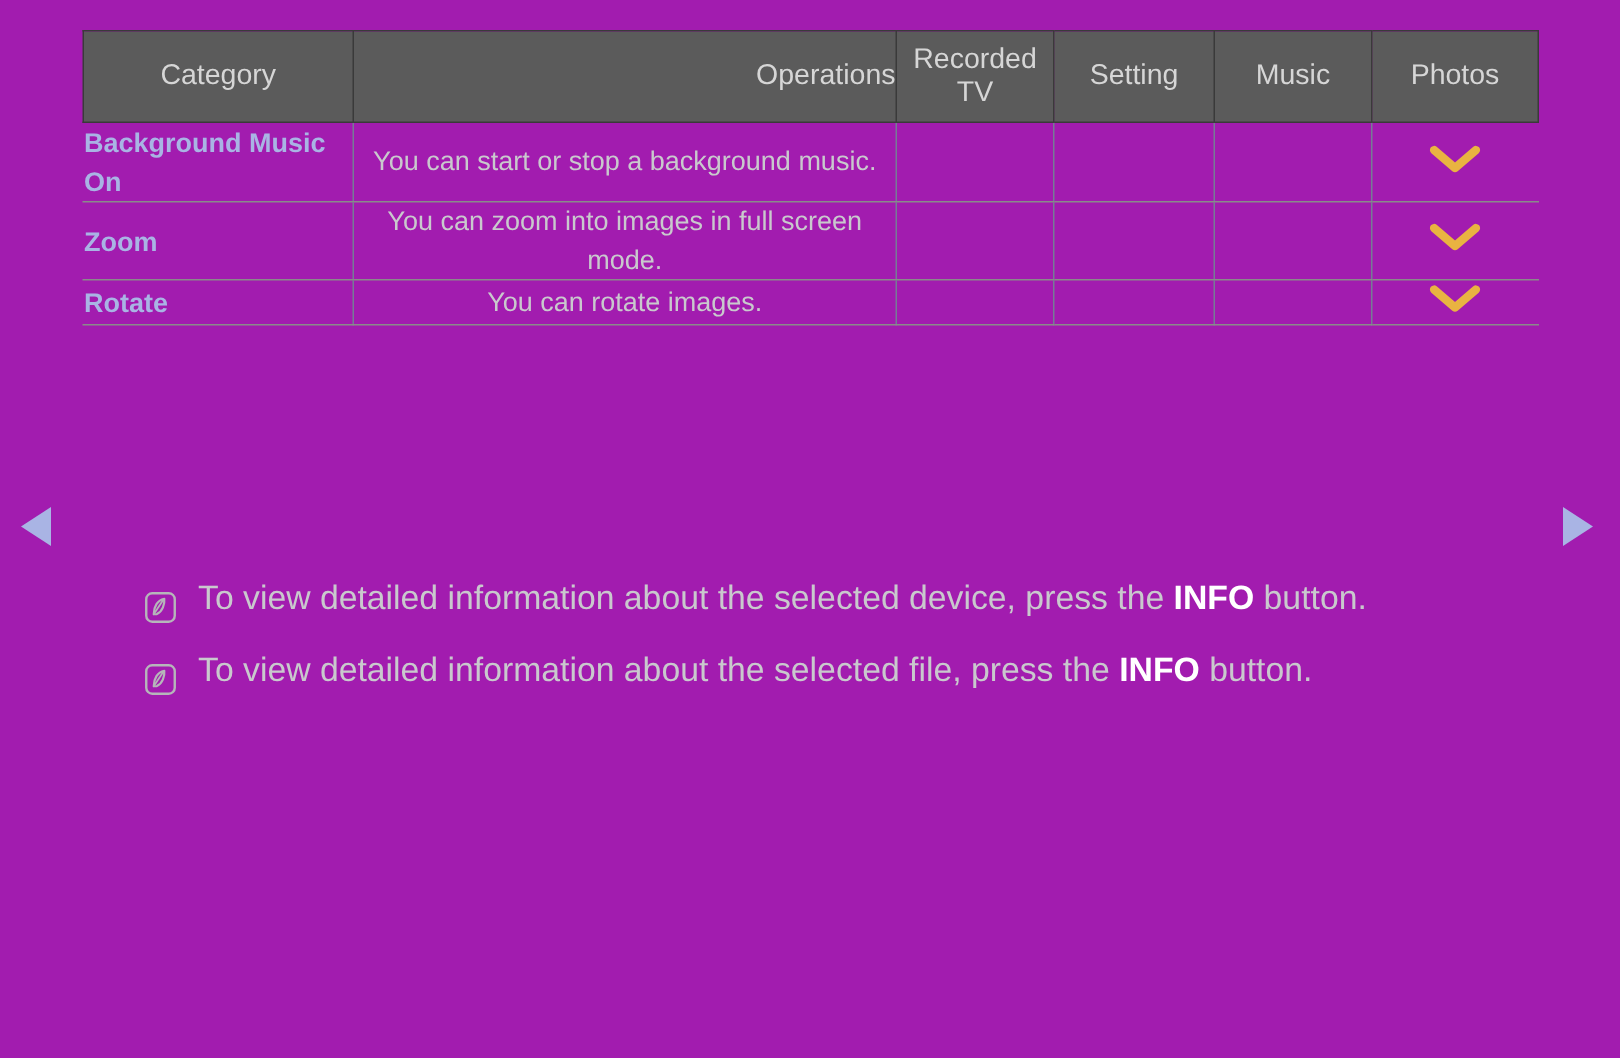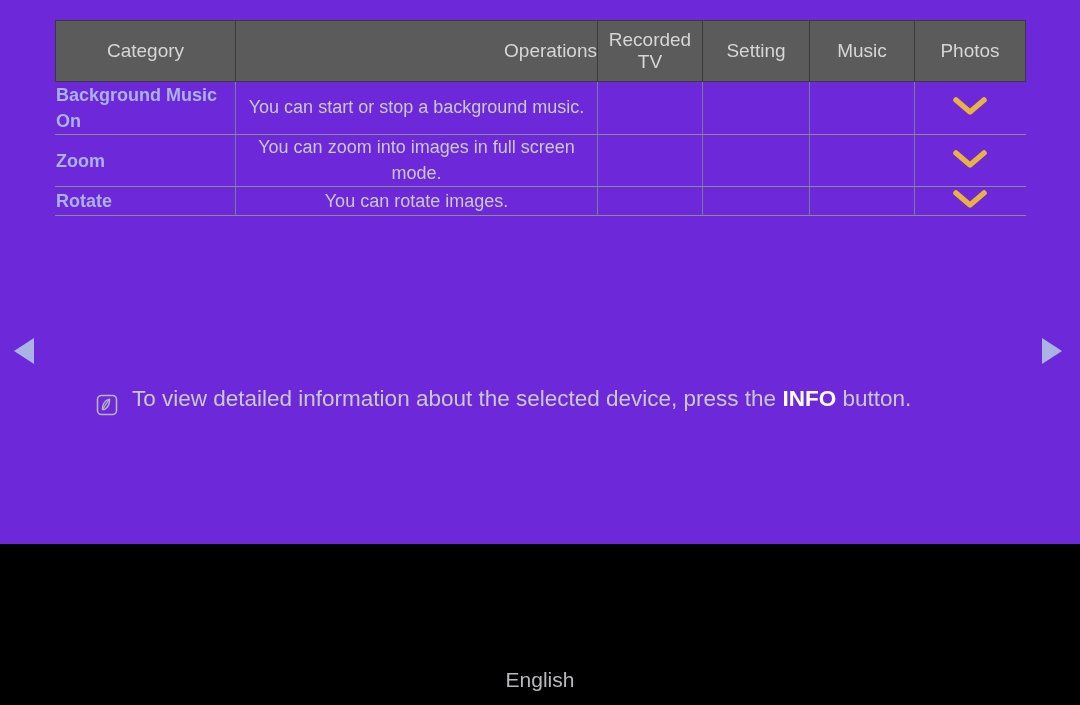--- a/index.html
+++ b/index.html
@@ -11,22 +11,22 @@
     width: 1080px;
     height: 705px;
     overflow: hidden;
     font-family: "Liberation Sans", sans-serif;
     position: relative;
   }
   #screen {
     position: absolute;
     left: 0; top: 0;
     width: 1080px;
-    height: 544px;
-    background: #6d28d9;
+    height: 705px;
+    background: #a21caf;
   }
 
   
   .nav-arrow {
     position: absolute;
     width: 0; height: 0;
     top: 338px;
   }
   .nav-arrow.left {
     left: 14px;
@@ -239,18 +239,27 @@
       <span class="note-icon">
         <svg width="22" height="22" viewBox="0 0 22 22">
           <rect x="1.5" y="1.5" width="19" height="19" rx="4" ry="4" fill="none" stroke="#b6b6ba" stroke-width="1.6"></rect>
           <path d="M6.5 15.5 C6.5 10.5 9 6 13.5 5.2 C13.9 8.6 12.4 13.6 8.6 15.4 Z" fill="none" stroke="#b6b6ba" stroke-width="1.5" stroke-linejoin="round"></path>
           <path d="M6.6 15.4 L13.2 5.4" fill="none" stroke="#b6b6ba" stroke-width="1.2"></path>
         </svg>
       </span>
       <span class="note-text"><span>To view detailed information about the selected device, press the </span><b>INFO</b><span> button.</span></span>
     </div>
 
+    <div class="note-row">
+      <span class="note-icon">
+        <svg width="22" height="22" viewBox="0 0 22 22">
+          <rect x="1.5" y="1.5" width="19" height="19" rx="4" ry="4" fill="none" stroke="#b6b6ba" stroke-width="1.6"></rect>
+          <path d="M6.5 15.5 C6.5 10.5 9 6 13.5 5.2 C13.9 8.6 12.4 13.6 8.6 15.4 Z" fill="none" stroke="#b6b6ba" stroke-width="1.5" stroke-linejoin="round"></path>
+          <path d="M6.6 15.4 L13.2 5.4" fill="none" stroke="#b6b6ba" stroke-width="1.2"></path>
+        </svg>
+      </span>
+      <span class="note-text"><span>To view detailed information about the selected file, press the </span><b>INFO</b><span> button.</span></span>
+    </div>
 
   </div>
 
-  <div id="footer-lang">English</div>
 
 </div>
 
 </body></html>

